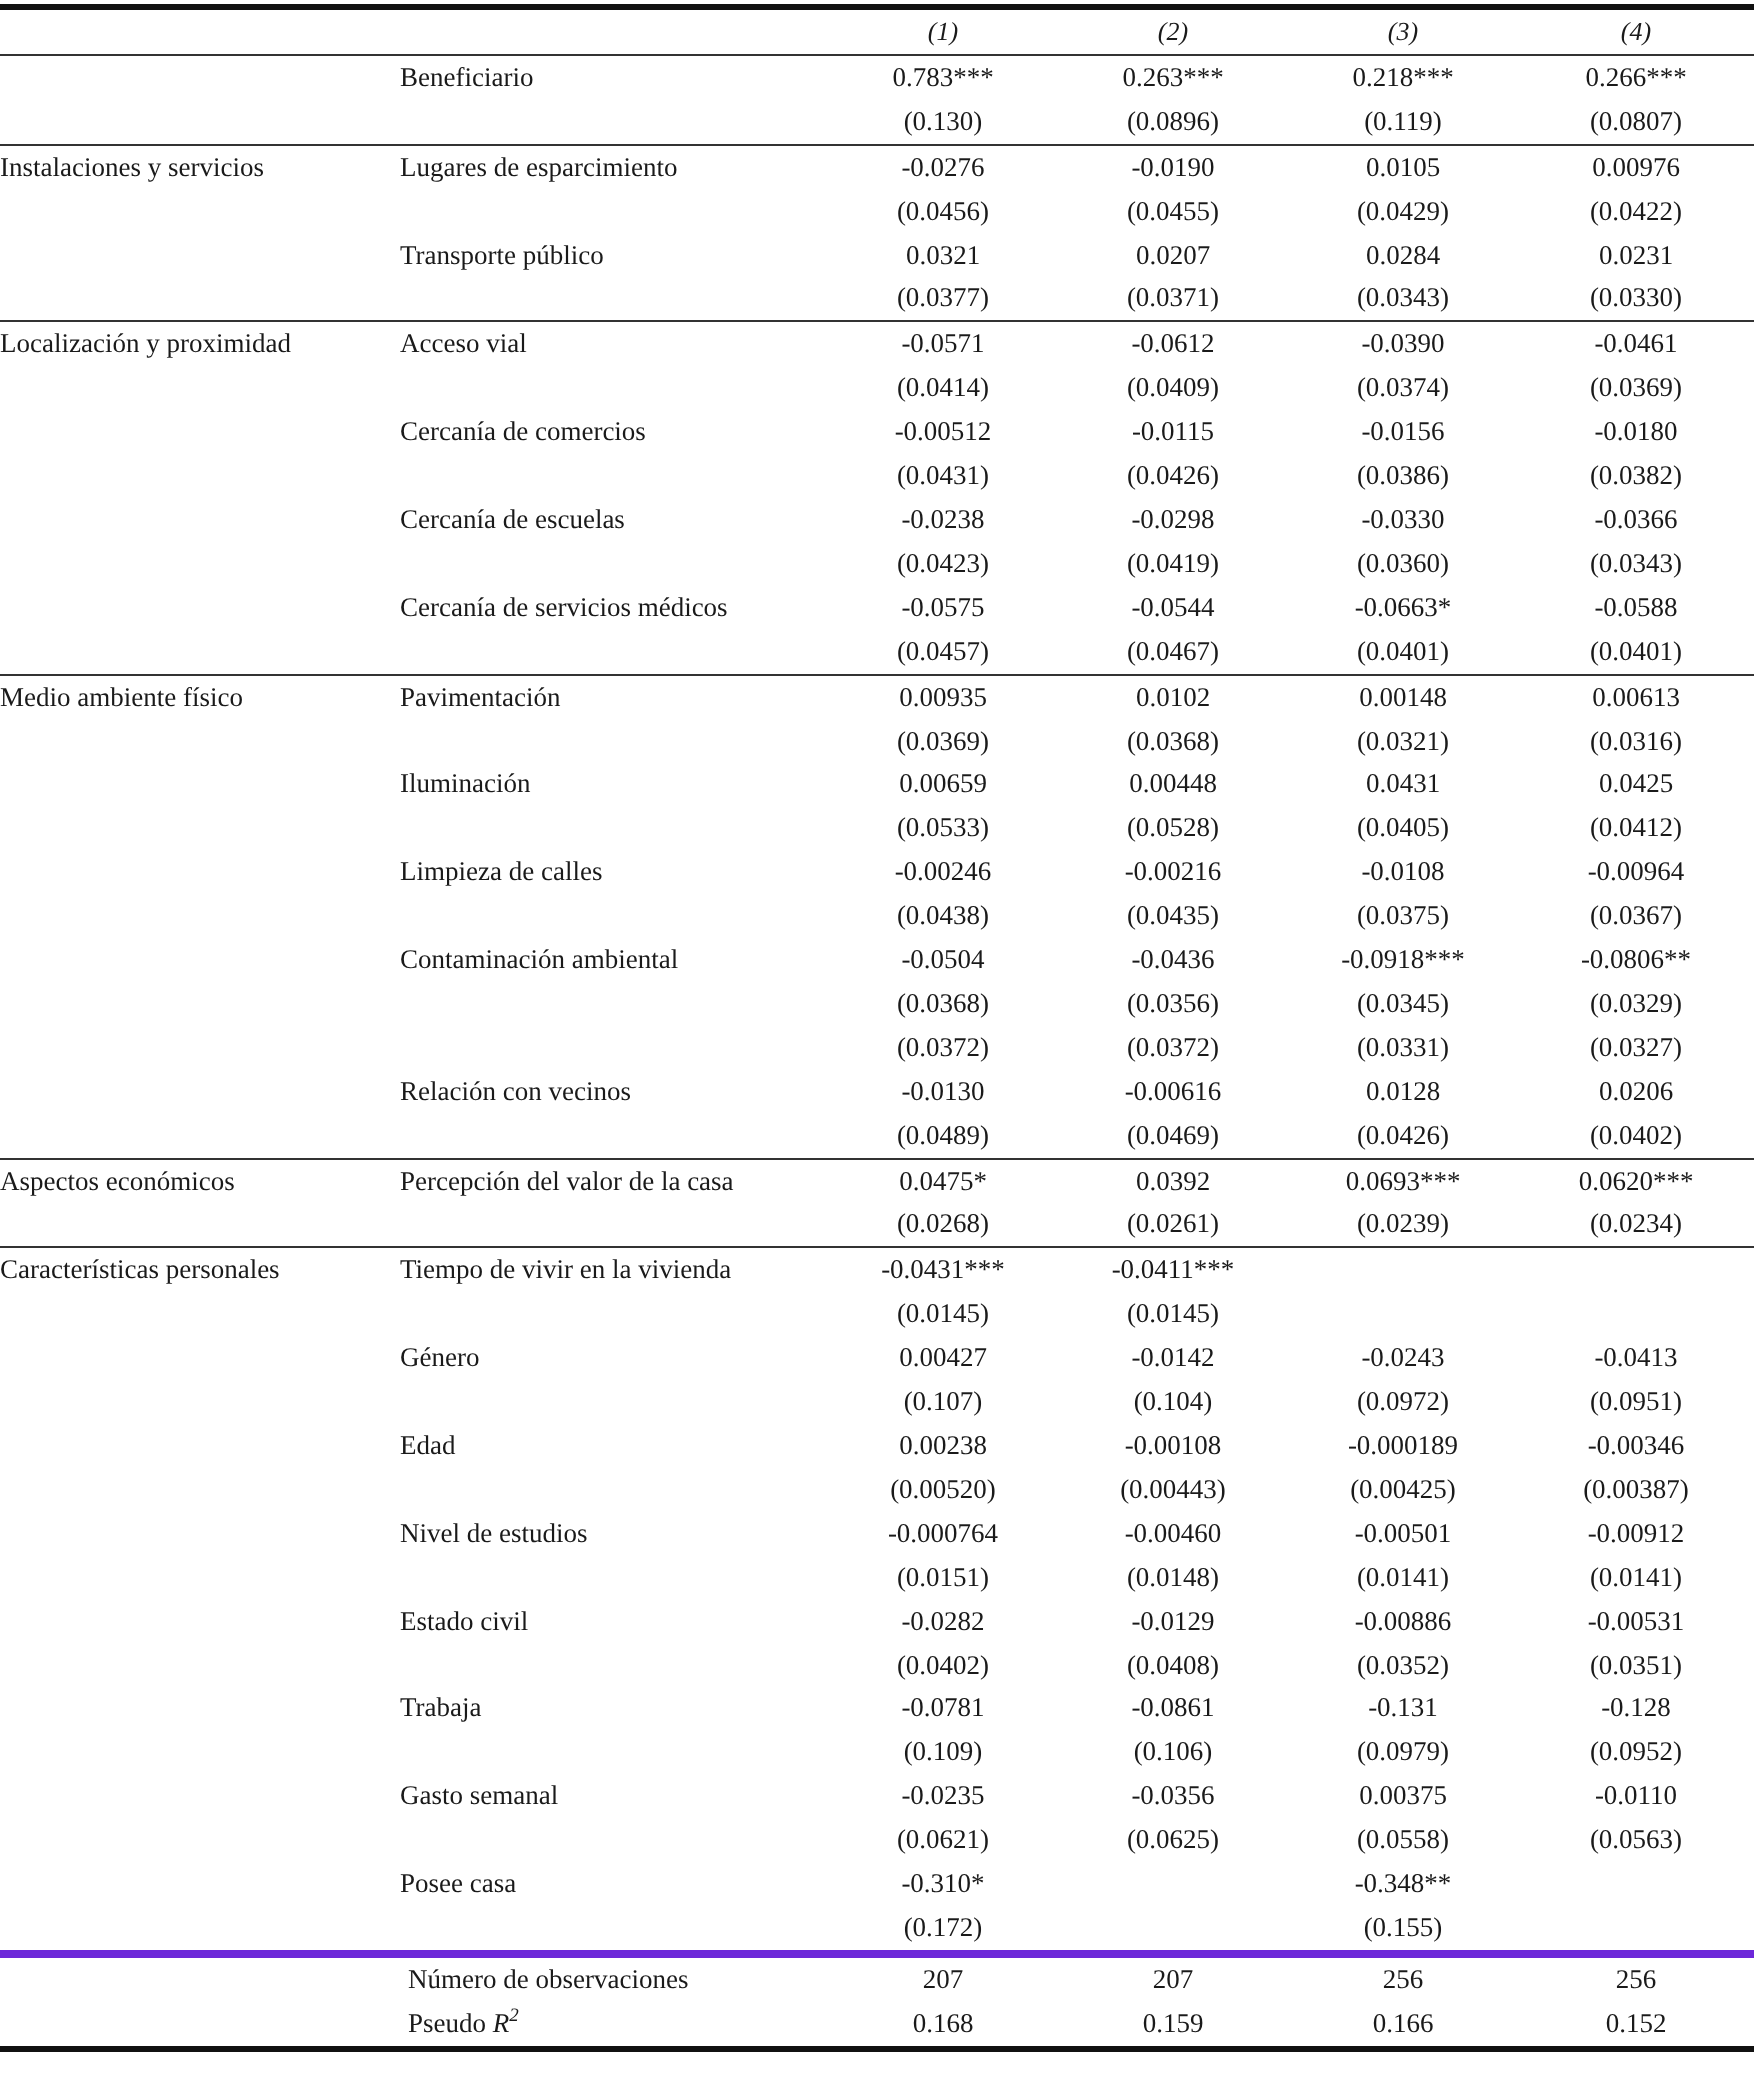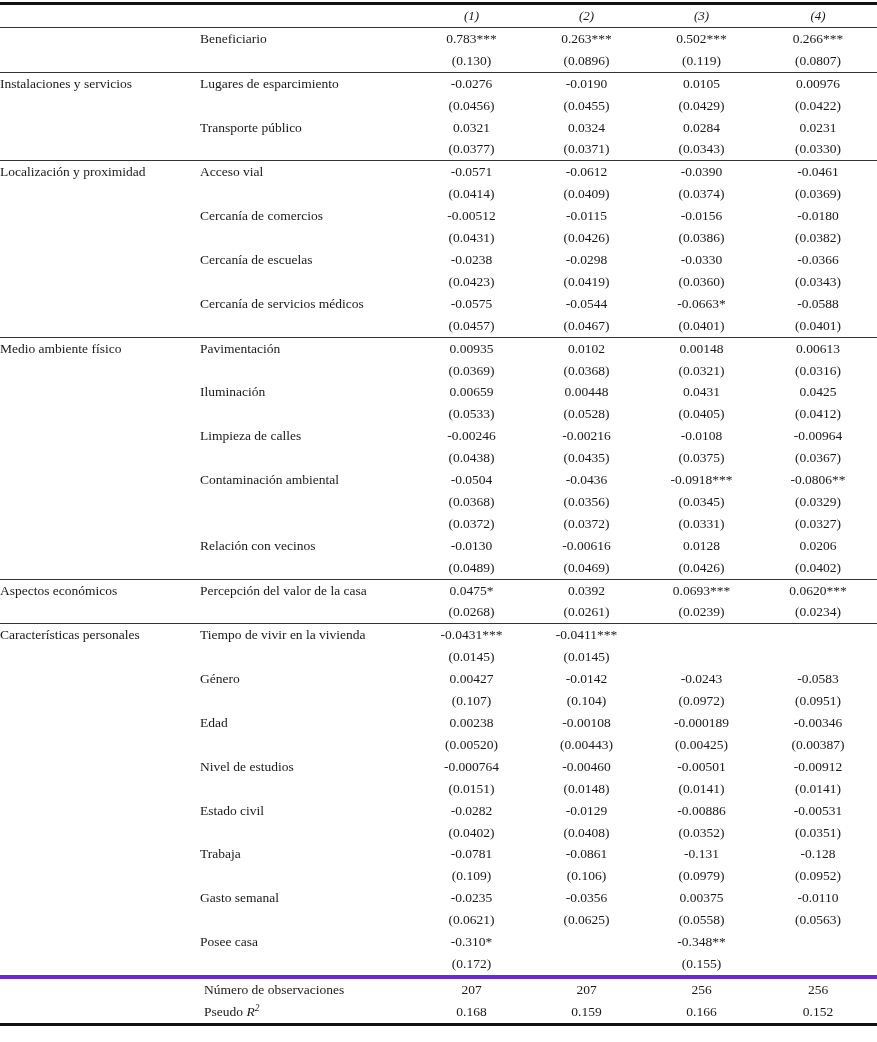--- a/index.html
+++ b/index.html
@@ -88,21 +88,21 @@
           <th class="head-num">(3)</th>
           <th class="head-num">(4)</th>
         </tr>
     </thead>
     <tbody>
         <tr>
           <td class="section-label"></td>
           <td class="variable-label">Beneficiario</td>
           <td class="num">0.783***</td>
           <td class="num">0.263***</td>
-          <td class="num">0.502***</td>
+          <td class="num">0.218***</td>
           <td class="num">0.266***</td>
         </tr>
         <tr>
           <td class="section-label"></td>
           <td class="variable-label"></td>
           <td class="num">(0.130)</td>
           <td class="num">(0.0896)</td>
           <td class="num">(0.119)</td>
           <td class="num">(0.0807)</td>
         </tr>
@@ -119,21 +119,21 @@
           <td class="variable-label"></td>
           <td class="num">(0.0456)</td>
           <td class="num">(0.0455)</td>
           <td class="num">(0.0429)</td>
           <td class="num">(0.0422)</td>
         </tr>
         <tr>
           <td class="section-label"></td>
           <td class="variable-label">Transporte público</td>
           <td class="num">0.0321</td>
-          <td class="num">0.0324</td>
+          <td class="num">0.0207</td>
           <td class="num">0.0284</td>
           <td class="num">0.0231</td>
         </tr>
         <tr>
           <td class="section-label"></td>
           <td class="variable-label"></td>
           <td class="num">(0.0377)</td>
           <td class="num">(0.0371)</td>
           <td class="num">(0.0343)</td>
           <td class="num">(0.0330)</td>
@@ -321,21 +321,21 @@
           <td class="num">(0.0145)</td>
           <td class="num"></td>
           <td class="num"></td>
         </tr>
         <tr>
           <td class="section-label"></td>
           <td class="variable-label">Género</td>
           <td class="num">0.00427</td>
           <td class="num">-0.0142</td>
           <td class="num">-0.0243</td>
-          <td class="num">-0.0583</td>
+          <td class="num">-0.0413</td>
         </tr>
         <tr>
           <td class="section-label"></td>
           <td class="variable-label"></td>
           <td class="num">(0.107)</td>
           <td class="num">(0.104)</td>
           <td class="num">(0.0972)</td>
           <td class="num">(0.0951)</td>
         </tr>
         <tr>

